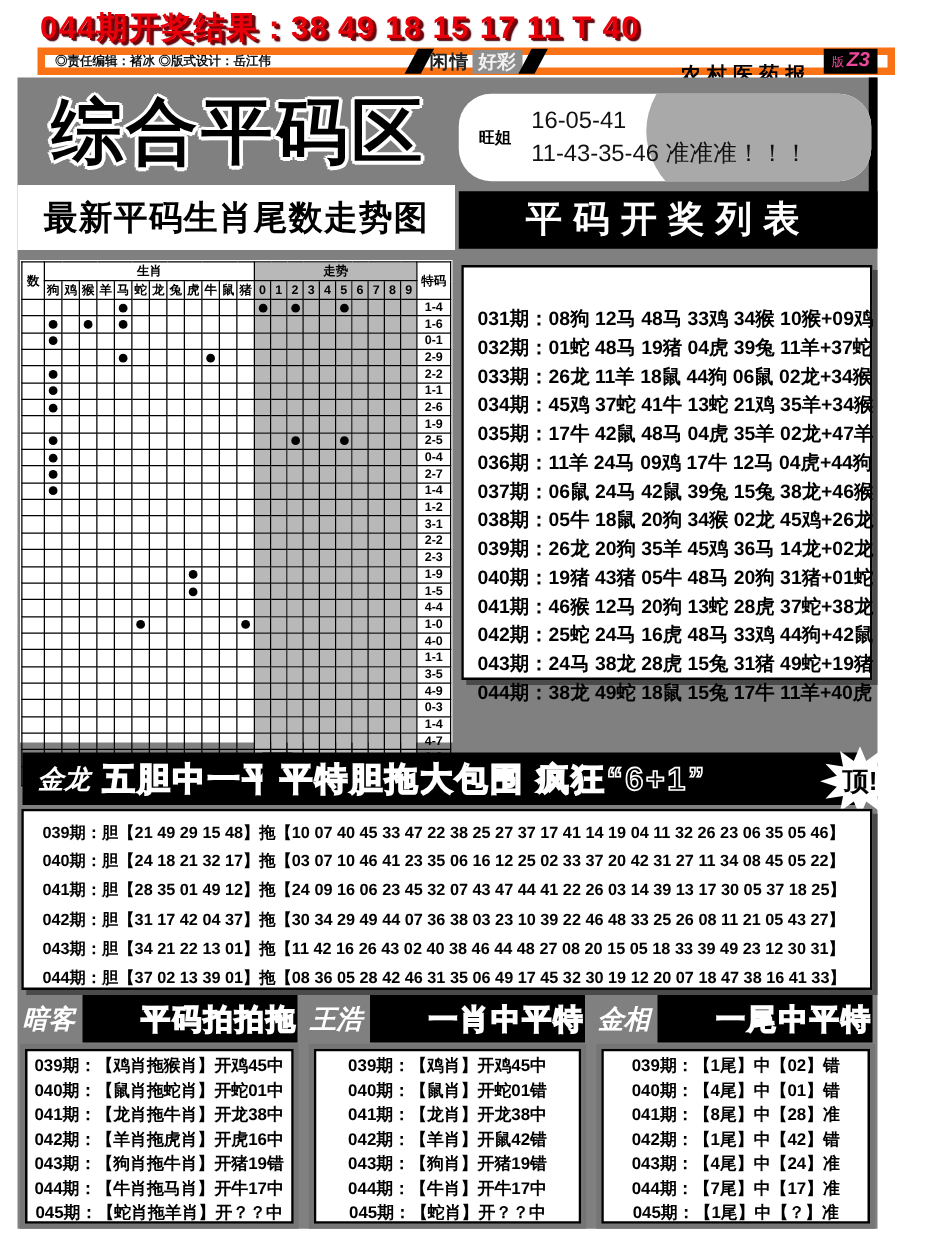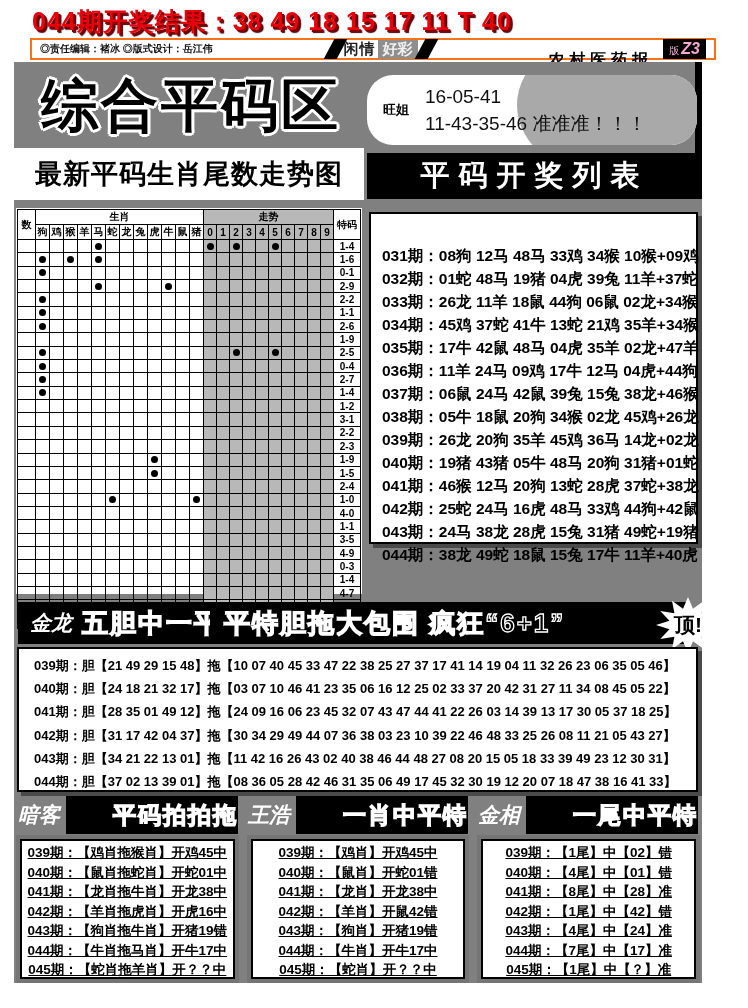--- a/index.html
+++ b/index.html
@@ -3,30 +3,30 @@
 <meta charset="utf-8">
 <style>
   html,body{margin:0;padding:0;background:#fff;}
   .page{position:relative;width:748px;height:1008px;background:#fff;overflow:hidden;
         font-family:"Liberation Sans",sans-serif;}
   
   .top-result{position:absolute;left:32px;top:5px;font-size:25px;font-weight:900;
     color:#e8000a;letter-spacing:1px;white-space:nowrap;
     text-shadow:2px 2px 0 #7e0006,3px 3px 1px #45000a;}
   
-  .masthead{position:absolute;left:30px;top:38px;width:686px;height:22px;border:2px solid #f97316;
+  .masthead{position:absolute;left:30px;top:38px;width:686px;height:22px;border:6px solid #f97316;
     background:#fff;display:flex;align-items:center;justify-content:space-between;padding:0 8px;box-sizing:border-box;}
   .mh-left{font-size:10px;font-weight:700;color:#111;white-space:nowrap;}
   .mh-center{display:flex;align-items:center;gap:2px;}
   .slash{width:13px;height:20px;background:#000;transform:skewX(-28deg);}
   .mh-xianqing{font-size:15px;font-weight:700;color:#222;letter-spacing:1px;}
   .mh-haocai{font-size:15px;font-weight:700;color:#f2f2f2;background:#8e8e8e;padding:0 5px;}
   .mh-right{display:flex;align-items:center;gap:10px;}
   .paper-name{font-family:"DejaVu Serif",serif;font-weight:700;font-size:16px;letter-spacing:5px;color:#000;margin-top:22px;}
-  .edition{background:#000;color:#f9a8d4;padding:1px 6px;white-space:nowrap;}
+  .edition{background:#000;color:#ec4899;padding:1px 6px;white-space:nowrap;}
   .edition .ban{font-size:10px;margin-right:2px;}
   .edition .z3{font-size:16px;font-weight:900;font-style:italic;}
   
   .panel{position:absolute;left:14px;top:62px;width:688px;height:921px;background:#808080;}
   .edge-strip{position:absolute;right:0;top:0;width:7px;height:136px;background:#000;}
   .main-title{position:absolute;left:2px;top:2px;width:350px;height:84px;display:flex;align-items:center;justify-content:center;
     font-size:57px;font-weight:900;letter-spacing:3px;color:#000;white-space:nowrap;
     text-shadow:3px 0 0 #fff,-3px 0 0 #fff,0 3px 0 #fff,0 -3px 0 #fff,2px 2px 0 #fff,-2px -2px 0 #fff,2px -2px 0 #fff,-2px 2px 0 #fff;}
   .tip-box{position:absolute;left:353px;top:13px;width:330px;height:70px;background:#fff;border-radius:26px;overflow:hidden;}
   .tip-blob{position:absolute;left:150px;top:-45px;width:200px;height:150px;background:#a9a9a9;border-radius:50%;}
@@ -68,21 +68,21 @@
   
   .danbao-box{position:absolute;left:3px;top:585px;width:681px;height:145px;background:#fff;border:2px solid #000;
     box-shadow:4px 4px 0 #4a4a4a;box-sizing:border-box;padding:5px 0 0 15px;}
   .danbao-box div{font-size:13px;font-weight:700;line-height:23.2px;white-space:nowrap;color:#000;}
   
   .bottom-headers{position:absolute;left:2px;top:731px;width:684px;height:44px;display:flex;gap:10px;padding:0 2px;box-sizing:border-box;}
   .bh-group{flex:1;display:flex;align-items:center;gap:6px;}
   .bh-title{flex:1;background:#000;height:38px;display:flex;align-items:center;justify-content:flex-end;}
   .bh-title span{font-size:23px;}
   
-  .bottom-boxes{position:absolute;left:6px;top:777px;width:676px;display:flex;gap:16px;text-decoration:underline;}
+  .bottom-boxes{position:absolute;left:6px;top:777px;width:676px;display:flex;gap:16px;}
   .tip-col{flex:1;background:#fff;border:2px solid #000;box-shadow:0 0 0 4px #757575;box-sizing:border-box;
     height:140px;padding-top:2px;}
   .tip-col div{font-size:13.5px;font-weight:700;line-height:19.5px;text-align:center;white-space:nowrap;color:#000;}
 </style>
 </head>
 <body>
 
 <div class="page">
 
   <div class="top-result">044期开奖结果：38 49 18 15 17 11 T 40</div>
@@ -708,21 +708,21 @@
               <td class="g"></td>
               <td class="g"></td>
               <td class="g"></td>
               <td class="g"></td>
               <td class="g"></td>
               <td class="g"></td>
               <td class="g"></td>
               <td class="g"></td>
               <td class="g"></td>
               <td class="g"></td>
-              <td class="sp">2-4</td>
+              <td class="sp">4-4</td>
             </tr>
             <tr class="data">
               <td></td>
               <td></td>
               <td></td>
               <td></td>
               <td></td>
               <td></td>
               <td>
                 <div class="dot"></div>

